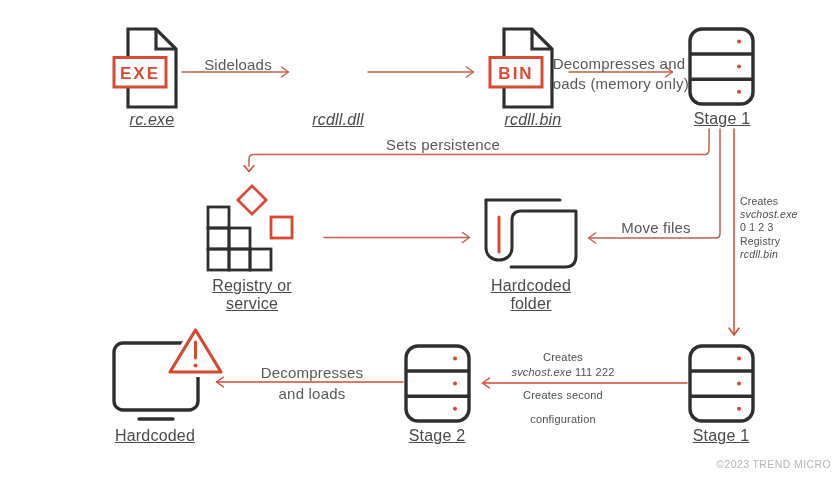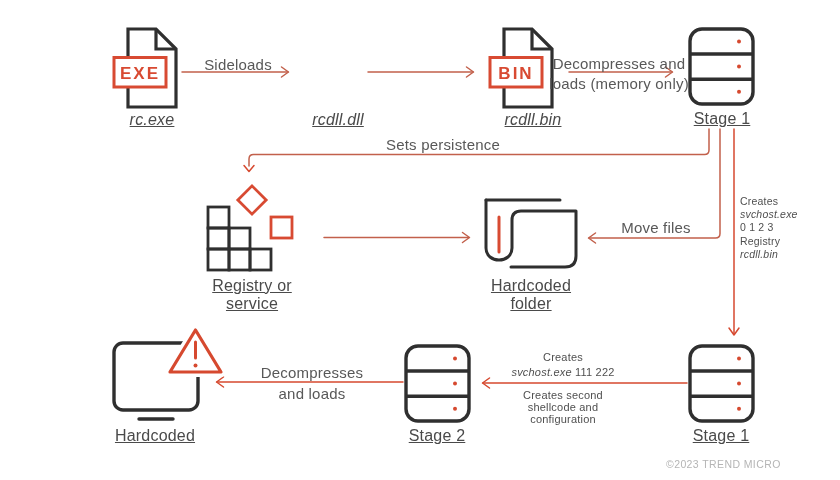--- a/index.html
+++ b/index.html
@@ -20,21 +20,21 @@
   }
   .side-note{
     position:absolute;left:724px;top:195px;width:95px;text-align:left;
     font-size:10.5px;color:#4f4f4f;line-height:13.2px;letter-spacing:.2px;
   }
   .mid-note-line{
     position:absolute;width:160px;text-align:center;
     font-size:11px;color:#4f4f4f;letter-spacing:.2px;
   }
   .footer{
-    position:absolute;left:650px;top:458px;width:165px;text-align:left;
+    position:absolute;left:650px;top:458px;width:165px;text-align:right;
     font-size:10.5px;color:#b5b5b5;letter-spacing:.4px;
   }
   svg{display:block;}
 </style>
 </head>
 <body>
 
 <div class="canvas">
 
   <svg class="abs" style="left:0;top:0" width="840" height="480" viewBox="0 0 840 480">
@@ -171,18 +171,17 @@
     <div>Creates</div>
     <div class="italic">svchost.exe</div>
     <div>0 1 2 3</div>
     <div>Registry</div>
     <div class="italic">rcdll.bin</div>
   </div>
 
   <div class="mid-note-line" style="left:467px;top:351px">Creates</div>
   <div class="mid-note-line" style="left:467px;top:366px"><span class="italic">svchost.exe</span><span> 111 222</span></div>
   <div class="mid-note-line" style="left:467px;top:389px">Creates second</div>
-  <div class="mid-note-line" style="left:467px;top:401px">shellcode and</div>
   <div class="mid-note-line" style="left:467px;top:413px">configuration</div>
 
   <div class="footer">©2023 TREND MICRO</div>
 
 </div>
 
 </body></html>

